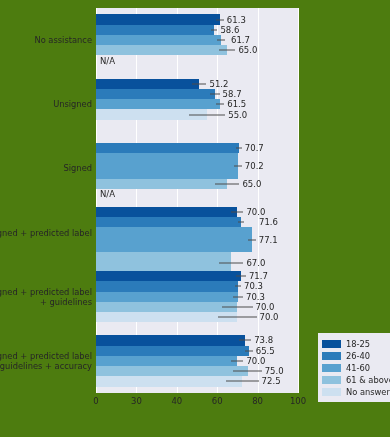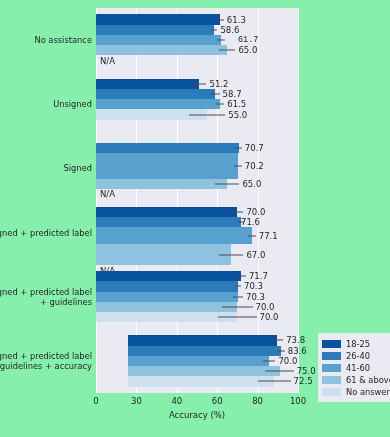--- a/index.html
+++ b/index.html
@@ -1,18 +1,18 @@
 <!DOCTYPE html>
 <html><head>
 <meta charset="utf-8">
 <style>
   html,body{margin:0;padding:0;background:#ffffff;}
   body{width:390px;height:437px;overflow:hidden;
        font-family:"DejaVu Sans","Liberation Sans",sans-serif;}
-  #fig{position:relative;width:390px;height:437px;background:#86efac;}
+  #fig{position:relative;width:390px;height:437px;background:#4d7c0f;}
 
   
   #plot{position:absolute;left:96px;top:8px;width:202px;height:385px;
         background:#eaeaf2;}
   .gridline{position:absolute;top:0;bottom:0;width:1px;background:#ffffff;}
 
   
   .group{position:absolute;left:0;width:100%;}
   .barrow{position:relative;width:100%;}
   .bar{position:absolute;left:0;top:0;bottom:0;}
@@ -63,21 +63,21 @@
             <div class="vlabel" style="left: 130.866px;">61.3</div>
           </div>
           <div class="barrow" style="height: 10.2667px;">
             <div class="bar" title="26-40: 58.6" style="width: 118.372px; background: rgb(43, 123, 186);"></div>
             <div class="err" style="left: 115.342px; width: 6.06px;"></div>
             <div class="vlabel" style="left: 124.402px;">58.6</div>
           </div>
           <div class="barrow" style="height: 10.2667px;">
             <div class="bar" title="41-60: 61.7" style="width: 124.634px; background: rgb(88, 161, 207);"></div>
             <div class="err" style="left: 120.594px; width: 8.08px;"></div>
-            <div class="vlabel" style="left: 142px; font-family: Liberation Mono, monospace;">61.7</div>
+            <div class="vlabel" style="left: 135px;">61.7</div>
           </div>
           <div class="barrow" style="height: 10.2667px;">
             <div class="bar" title="61 &amp; above: 65.0" style="width: 131.3px; background: rgb(143, 194, 222);"></div>
             <div class="err" style="left: 123.22px; width: 16.16px;"></div>
             <div class="vlabel" style="left: 142.38px;">65.0</div>
           </div>
           <div class="barrow" style="height: 10.2667px;">
             <div class="na">N/A</div>
           </div>
         </div>
@@ -125,23 +125,23 @@
         </div>
         <div class="group" style="top: 198.917px; height: 51.3333px;">
           <div class="barrow" style="height: 10.2667px;">
             <div class="bar" title="18-25: 70.0" style="width: 141.4px; background: rgb(8, 81, 156);"></div>
             <div class="err" style="left: 135.34px; width: 12.12px;"></div>
             <div class="vlabel" style="left: 150.46px;">70.0</div>
           </div>
           <div class="barrow" style="height: 10.2667px;">
             <div class="bar" title="26-40: 71.6" style="width: 144.632px; background: rgb(43, 123, 186);"></div>
             <div class="err" style="left: 141.602px; width: 6.06px;"></div>
-            <div class="vlabel" style="left: 145px; text-align: center;">71.6</div>
-          </div>
-          <div class="barrow" style="height: 17px;">
+            <div class="vlabel" style="left: 163px; text-align: center;">71.6</div>
+          </div>
+          <div class="barrow" style="height: 25px;">
             <div class="bar" title="41-60: 77.1" style="width: 155.742px; background: rgb(88, 161, 207);"></div>
             <div class="err" style="left: 151.702px; width: 8.08px;"></div>
             <div class="vlabel" style="left: 162.782px;">77.1</div>
           </div>
           <div class="barrow" style="height: 21px;">
             <div class="bar" title="61 &amp; above: 67.0" style="width: 135.34px; background: rgb(143, 194, 222);"></div>
             <div class="err" style="left: 123.22px; width: 24.24px;"></div>
             <div class="vlabel" style="left: 150.46px;">67.0</div>
           </div>
           <div class="barrow" style="height: 10.2667px;">
@@ -168,30 +168,30 @@
             <div class="bar" title="61 &amp; above: 70.0" style="width: 141.4px; background: rgb(143, 194, 222);"></div>
             <div class="err" style="left: 126.25px; width: 30.3px;"></div>
             <div class="vlabel" style="left: 159.55px;">70.0</div>
           </div>
           <div class="barrow" style="height: 10.2667px;">
             <div class="bar" title="No answer: 70.0" style="width: 141.4px; background: rgb(205, 224, 240);"></div>
             <div class="err" style="left: 122.21px; width: 38.38px;"></div>
             <div class="vlabel" style="left: 163.59px;">70.0</div>
           </div>
         </div>
-        <div class="group" style="top: 327.25px; height: 45px; margin-left: 32px;">
+        <div class="group" style="top: 327.25px; height: 45px;">
           <div class="barrow" style="height: 10.2667px;">
             <div class="bar" title="18-25: 73.8" style="width: 149.076px; background: rgb(8, 81, 156);"></div>
             <div class="err" style="left: 143.016px; width: 12.12px;"></div>
             <div class="vlabel" style="left: 158.136px;">73.8</div>
           </div>
           <div class="barrow" style="height: 10.2667px;">
             <div class="bar" title="26-40: 75.6" style="width: 152.712px; background: rgb(43, 123, 186);"></div>
             <div class="err" style="left: 148.672px; width: 8.08px;"></div>
-            <div class="vlabel" style="left: 159.752px;">83.6</div>
+            <div class="vlabel" style="left: 159.752px;">65.5</div>
           </div>
           <div class="barrow" style="height: 10.2667px;">
             <div class="bar" title="41-60: 70.0" style="width: 141.4px; background: rgb(88, 161, 207);"></div>
             <div class="err" style="left: 135.34px; width: 12.12px;"></div>
             <div class="vlabel" style="left: 150.46px;">70.0</div>
           </div>
           <div class="barrow" style="height: 10.2667px;">
             <div class="bar" title="61 &amp; above: 75.0" style="width: 151.5px; background: rgb(143, 194, 222);"></div>
             <div class="err" style="left: 137.36px; width: 28.28px;"></div>
             <div class="vlabel" style="left: 168.64px;">75.0</div>
@@ -229,21 +229,20 @@
     </div>
   <div id="xticks">
       <div class="xtick" style="left: 96px;">0</div>
       <div class="xtick" style="left: 136.4px;">30</div>
       <div class="xtick" style="left: 176.8px;">40</div>
       <div class="xtick" style="left: 217.2px;">60</div>
       <div class="xtick" style="left: 257.6px;">80</div>
       <div class="xtick" style="left: 298px;">100</div>
     </div>
 
-  <div id="xlabel">Accuracy (%)</div>
 
   <div id="legend">
       <div class="lgrow">
         <span class="lgsw" style="background: rgb(8, 81, 156);"></span>
         <span class="lgtx">18-25</span>
       </div>
       <div class="lgrow">
         <span class="lgsw" style="background: rgb(43, 123, 186);"></span>
         <span class="lgtx">26-40</span>
       </div>

